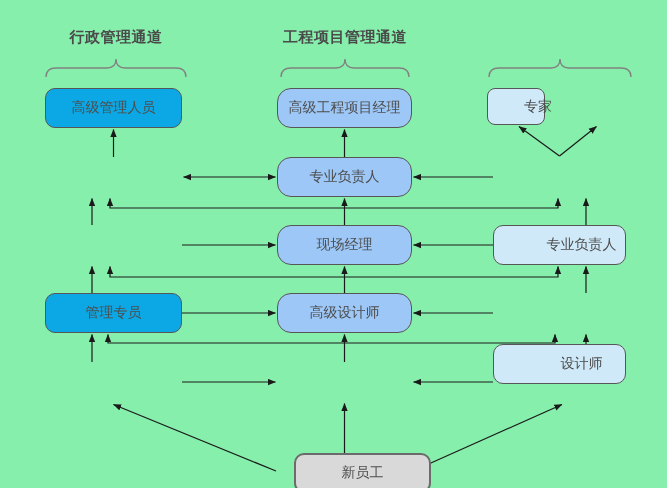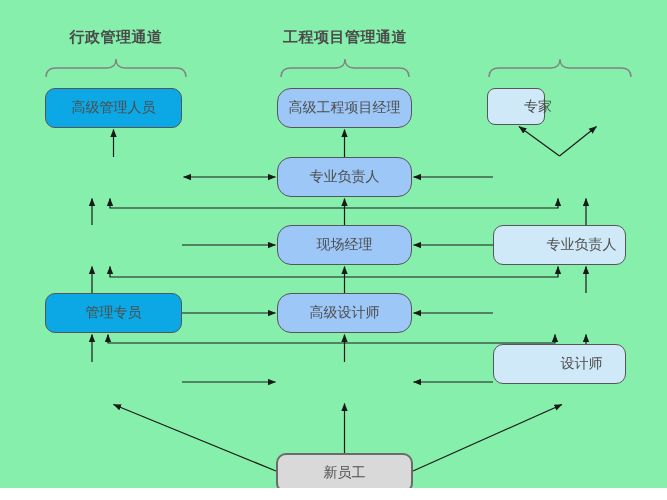--- a/index.html
+++ b/index.html
@@ -15,21 +15,21 @@
   .node {
     position:absolute; box-sizing:border-box;
     display:flex; align-items:center; justify-content:center;
     border:1.5px solid var(--border,#565656); border-radius:10px;
     font-size:14px; font-weight:normal; color:var(--text,#4d4d4d);
     white-space:nowrap;
   }
   .admin   { background:var(--admin-fill,#0BA8E5); }
   .project { background:var(--project-fill,#9CC7F7);border-radius:14px; }
   .design  { background:var(--design-fill,#CFE9F8);padding-left:44px; }
-  .neutral { background:var(--neutral-fill,#D9D9D9); border-width:2px; border-color:#6b6b6b; }
+  .neutral { background:var(--neutral-fill,#D9D9D9); border-width:2px; border-color:#6b6b6b;margin-left:18px; }
   svg.overlay { position:absolute; left:0; top:0; width:667px; height:500px; pointer-events:none; }
   .conn { stroke:var(--arrow,#1a1a1a); stroke-width:1.2; fill:none; }
   .brace { stroke:var(--brace,#828282); stroke-width:1.4; fill:none; }
 </style>
 </head>
 <body>
 
 <div id="canvas">
 
   <div class="channel-header" style="left:116px">行政管理通道</div>

